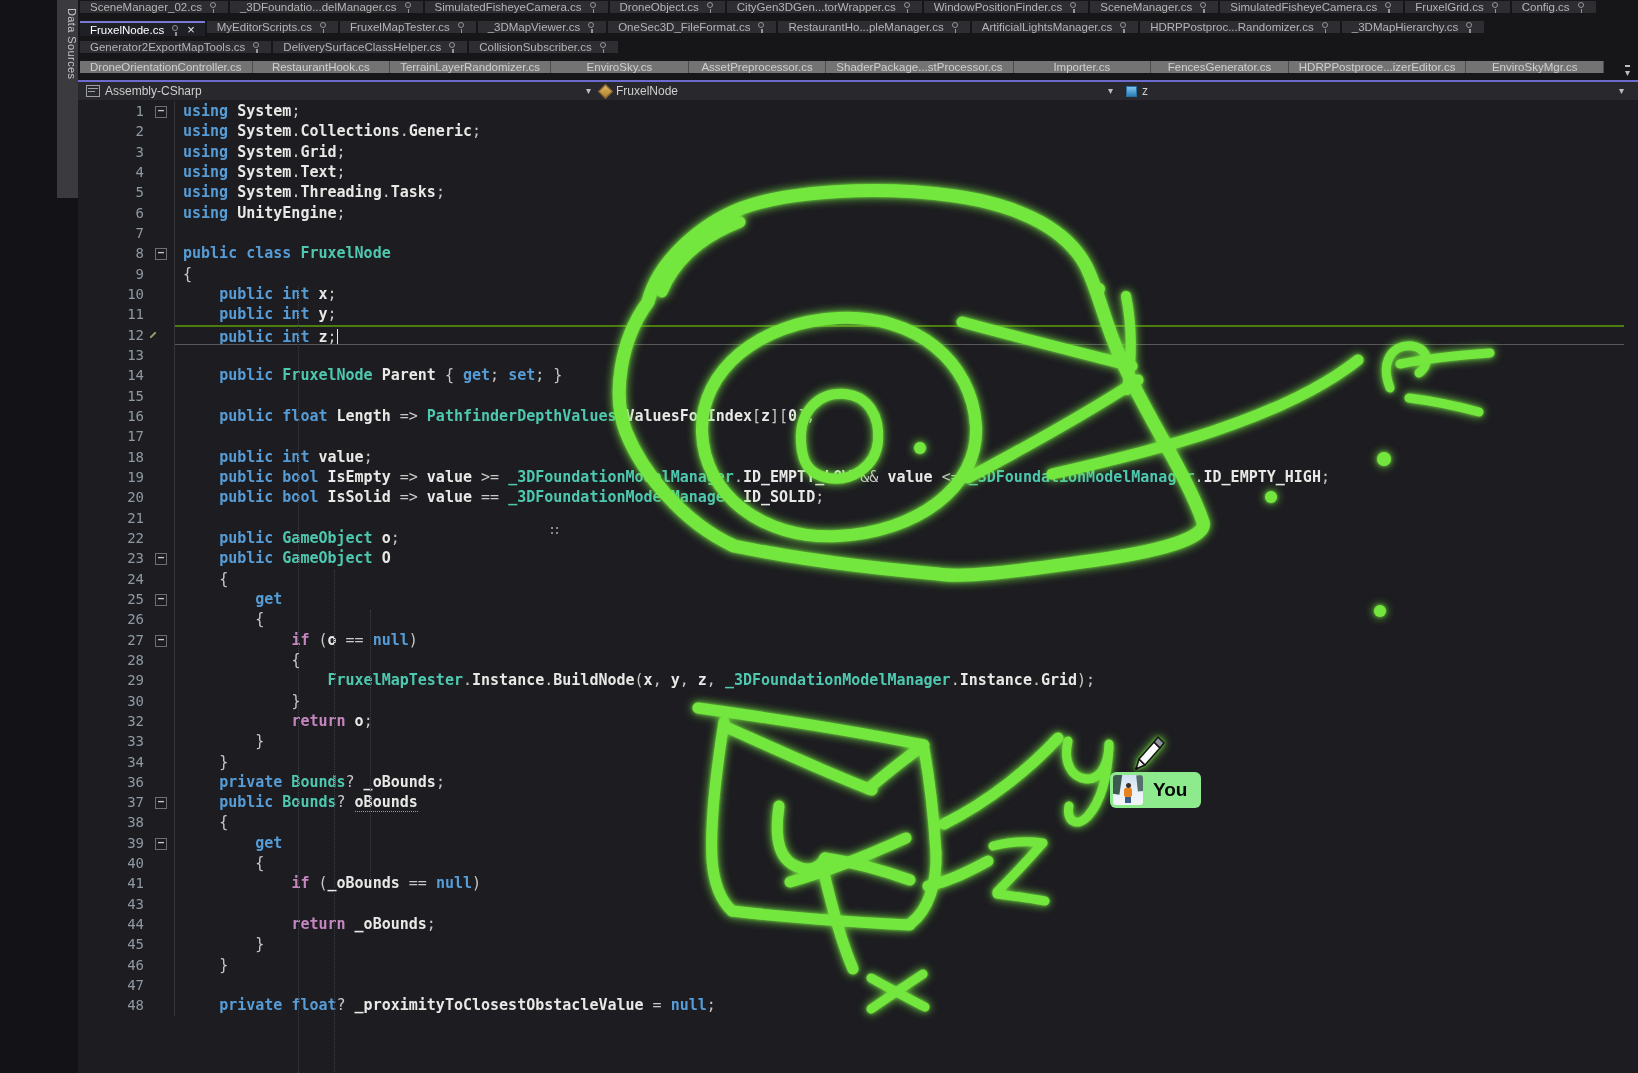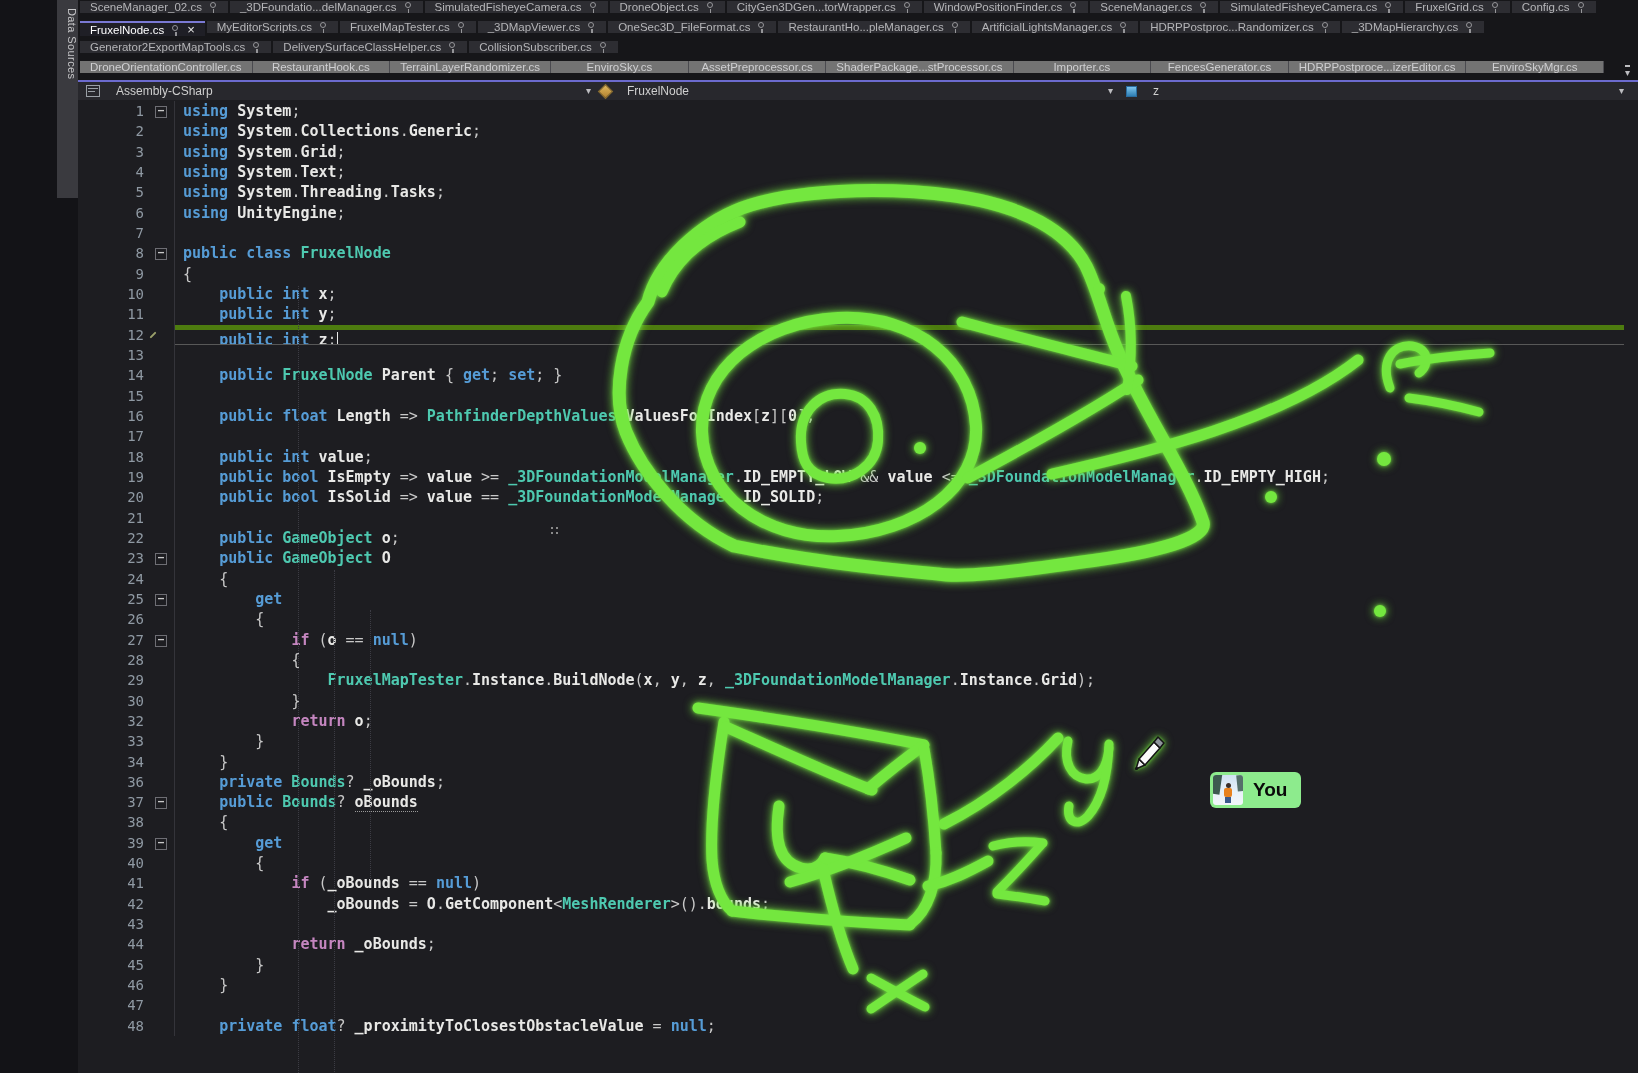--- a/index.html
+++ b/index.html
@@ -22,51 +22,51 @@
   .pin::before{content:"";position:absolute;top:1px;left:1px;width:4px;height:4px;
                border:1.5px solid #b9b9bc;border-radius:50%;}
   .pin::after{content:"";position:absolute;top:8px;left:4px;width:1.5px;height:4px;background:#b9b9bc;}
   .tab-close{margin-left:7px;font-size:13px;color:#e8e8e8;line-height:1;}
   .chev{color:#bdbdc0;font-size:10px;line-height:1;}
   .overflow-chev{position:absolute;right:8px;top:65px;border-top:2px solid #bdbdc0;padding-top:1px;}
   .accent-line{position:absolute;left:78px;right:0;top:80px;height:2px;background:#6c6bce;}
   
   .breadcrumb{position:absolute;left:78px;right:0;top:82px;height:18px;background:#28282d;
               color:#cfcfcf;font-size:12px;}
-  .bc{position:absolute;top:0;height:18px;display:flex;align-items:center;gap:16px;}
+  .bc{position:absolute;top:0;height:18px;display:flex;align-items:center;gap:5px;}
   .ic-proj{width:12px;height:10px;border:1px solid #9aa0a6;position:relative;flex:none;}
   .ic-proj::before{content:"";position:absolute;left:1px;right:1px;top:2px;height:1px;background:#9aa0a6;}
   .ic-proj::after{content:"";position:absolute;left:1px;right:4px;top:5px;height:1px;background:#9aa0a6;}
   .ic-class{width:9px;height:9px;background:linear-gradient(135deg,#e0b95e,#b07f2e);
             transform:rotate(45deg);border:1px solid #8a6d2f;flex:none;}
   .ic-field{width:9px;height:9px;background:linear-gradient(180deg,#7cc4ec,#2f7fb4);
             border:1px solid #2a6da0;flex:none;}
   
   .editor{position:absolute;left:78px;top:100px;right:0;bottom:0;background:#1d1d21;overflow:hidden;}
   .cl{display:flex;height:20.34px;line-height:20.34px;
       font-family:"DejaVu Sans Mono",monospace;font-size:15px;font-weight:600;}
   .ln{width:66px;flex:none;text-align:right;color:#8f99a3;padding-right:6px;font-weight:400;font-size:14px;position:relative;}
   .edit-mark{position:absolute;right:-7px;top:9px;width:8px;height:2px;background:#9aa06a;
              transform:rotate(-45deg);border-radius:1px;}
   .foldcol{width:24px;flex:none;position:relative;border-right:1px solid #34343a;}
   .fold-box{position:absolute;left:5px;top:5px;width:10px;height:10px;border:1px solid #6e6e74;
             color:#c8c8c8;font-size:10px;line-height:8px;text-align:center;background:#1d1d21;}
   .codepart{flex:1;position:relative;padding-left:8px;white-space:pre;margin-right:14px;overflow:hidden;}
-  .cl.current .codepart{border-top:5px solid #4d7c0f;border-bottom:1px solid #585858;}
+  .cl.current .codepart{border-top:2px solid #4d7c0f;border-bottom:1px solid #585858;}
   .caret{position:absolute;top:2px;width:1.5px;height:16px;background:#e8e8e8;}
   .tok-k{color:#569cd6;} .tok-c{color:#c586c0;} .tok-t{color:#4ec9b0;}
   .tok-w{color:#e8e8e6;} .tok-o{color:#c8c8c8;font-weight:400;}
   .tok-u{color:#e8e8e6;border-bottom:1px dotted #9a9a9a;}
   .guide{position:absolute;width:0;border-left:1px dotted #3c3c44;}
   .dots-artifact{position:absolute;left:473px;top:427px;width:2px;height:2px;background:#8a8a8a;
                  box-shadow:5px 0 #8a8a8a,0 5px #8a8a8a,5px 5px #8a8a8a;}
   
   .anno{position:absolute;left:0;top:0;pointer-events:none;
         filter:drop-shadow(0 0 5px rgba(116,231,63,.55)) drop-shadow(0 0 1.5px rgba(116,231,63,.85));}
-  .you-label{position:absolute;left:1210px;top:772px;height:36px;background:#8deb8d;border-radius:6px;
+  .you-label{position:absolute;left:1110px;top:772px;height:36px;background:#8deb8d;border-radius:6px;
              display:flex;align-items:center;padding:0 14px 0 3px;z-index:30;}
   .you-avatar{width:30px;height:30px;border-radius:3px;overflow:hidden;position:relative;flex:none;
               background:linear-gradient(180deg,#cfe2f2 0%,#e8f1f8 55%,#f2f6fa 100%);}
   .tree1{position:absolute;left:-4px;top:-3px;width:12px;height:22px;background:#3d5a50;transform:rotate(8deg);}
   .tree2{position:absolute;right:-3px;top:0;width:9px;height:16px;background:#55706a;transform:rotate(-6deg);}
   .person-head{position:absolute;left:13px;top:8px;width:5px;height:5px;border-radius:50%;background:#3a2e28;}
   .person-body{position:absolute;left:11px;top:13px;width:8px;height:9px;background:#e8821e;border-radius:2px;}
   .person-legs{position:absolute;left:12px;top:22px;width:6px;height:6px;background:#3a5a8c;}
   .you-text{margin-left:10px;color:#0a0a0a;font-weight:bold;font-size:19px;}
 </style>
@@ -431,25 +431,20 @@
         </div>
         <div class="cl">
           <span class="ln">40</span>
           <span class="foldcol"></span>
           <span class="codepart"><span class="tok-w">        </span><span class="tok-o">{</span></span>
         </div>
         <div class="cl">
           <span class="ln">41</span>
           <span class="foldcol"></span>
           <span class="codepart"><span class="tok-w">            </span><span class="tok-c">if</span><span class="tok-o"> (</span><span class="tok-w">_oBounds </span><span class="tok-o">== </span><span class="tok-k">null</span><span class="tok-o">)</span></span>
-        </div>
-        <div class="cl">
-          <span class="ln">42</span>
-          <span class="foldcol"></span>
-          <span class="codepart"><span class="tok-w">                _oBounds </span><span class="tok-o">= </span><span class="tok-w">O</span><span class="tok-o">.</span><span class="tok-w">GetComponent</span><span class="tok-o">&lt;</span><span class="tok-t">MeshRenderer</span><span class="tok-o">&gt;().</span><span class="tok-w">bounds</span><span class="tok-o">;</span></span>
         </div>
         <div class="cl">
           <span class="ln">43</span>
           <span class="foldcol"></span>
           <span class="codepart"></span>
         </div>
         <div class="cl">
           <span class="ln">44</span>
           <span class="foldcol"></span>
           <span class="codepart"><span class="tok-w">            </span><span class="tok-c">return</span><span class="tok-w"> _oBounds</span><span class="tok-o">;</span></span>

